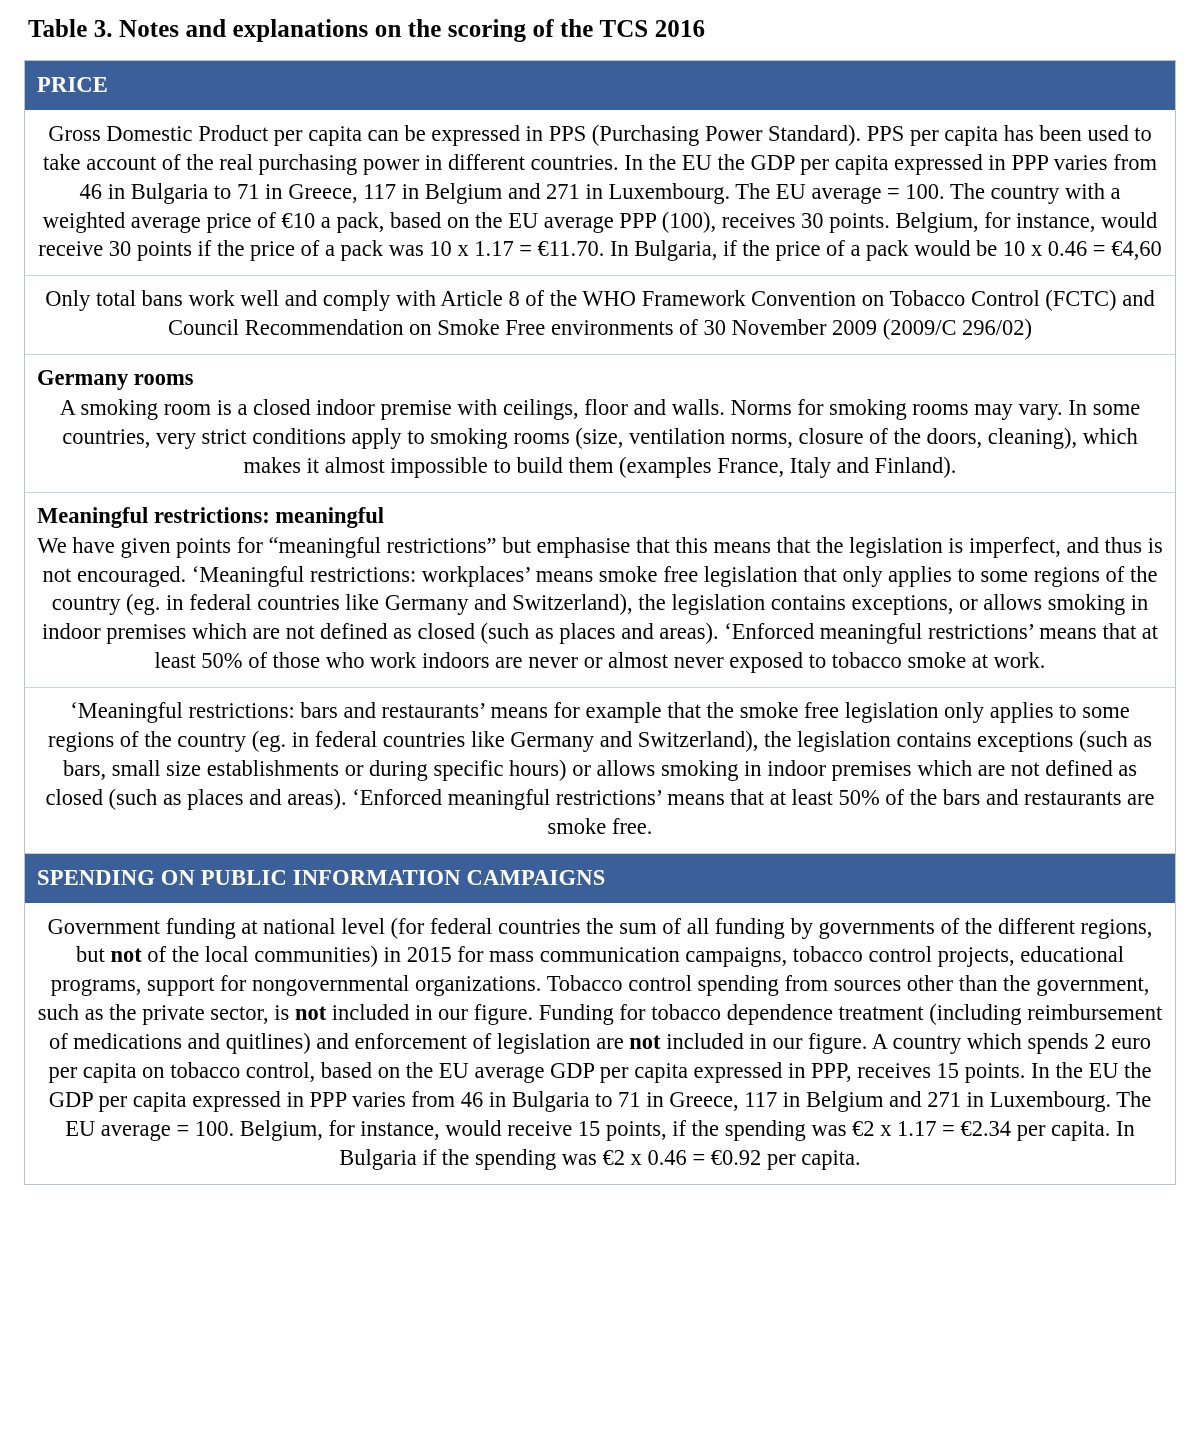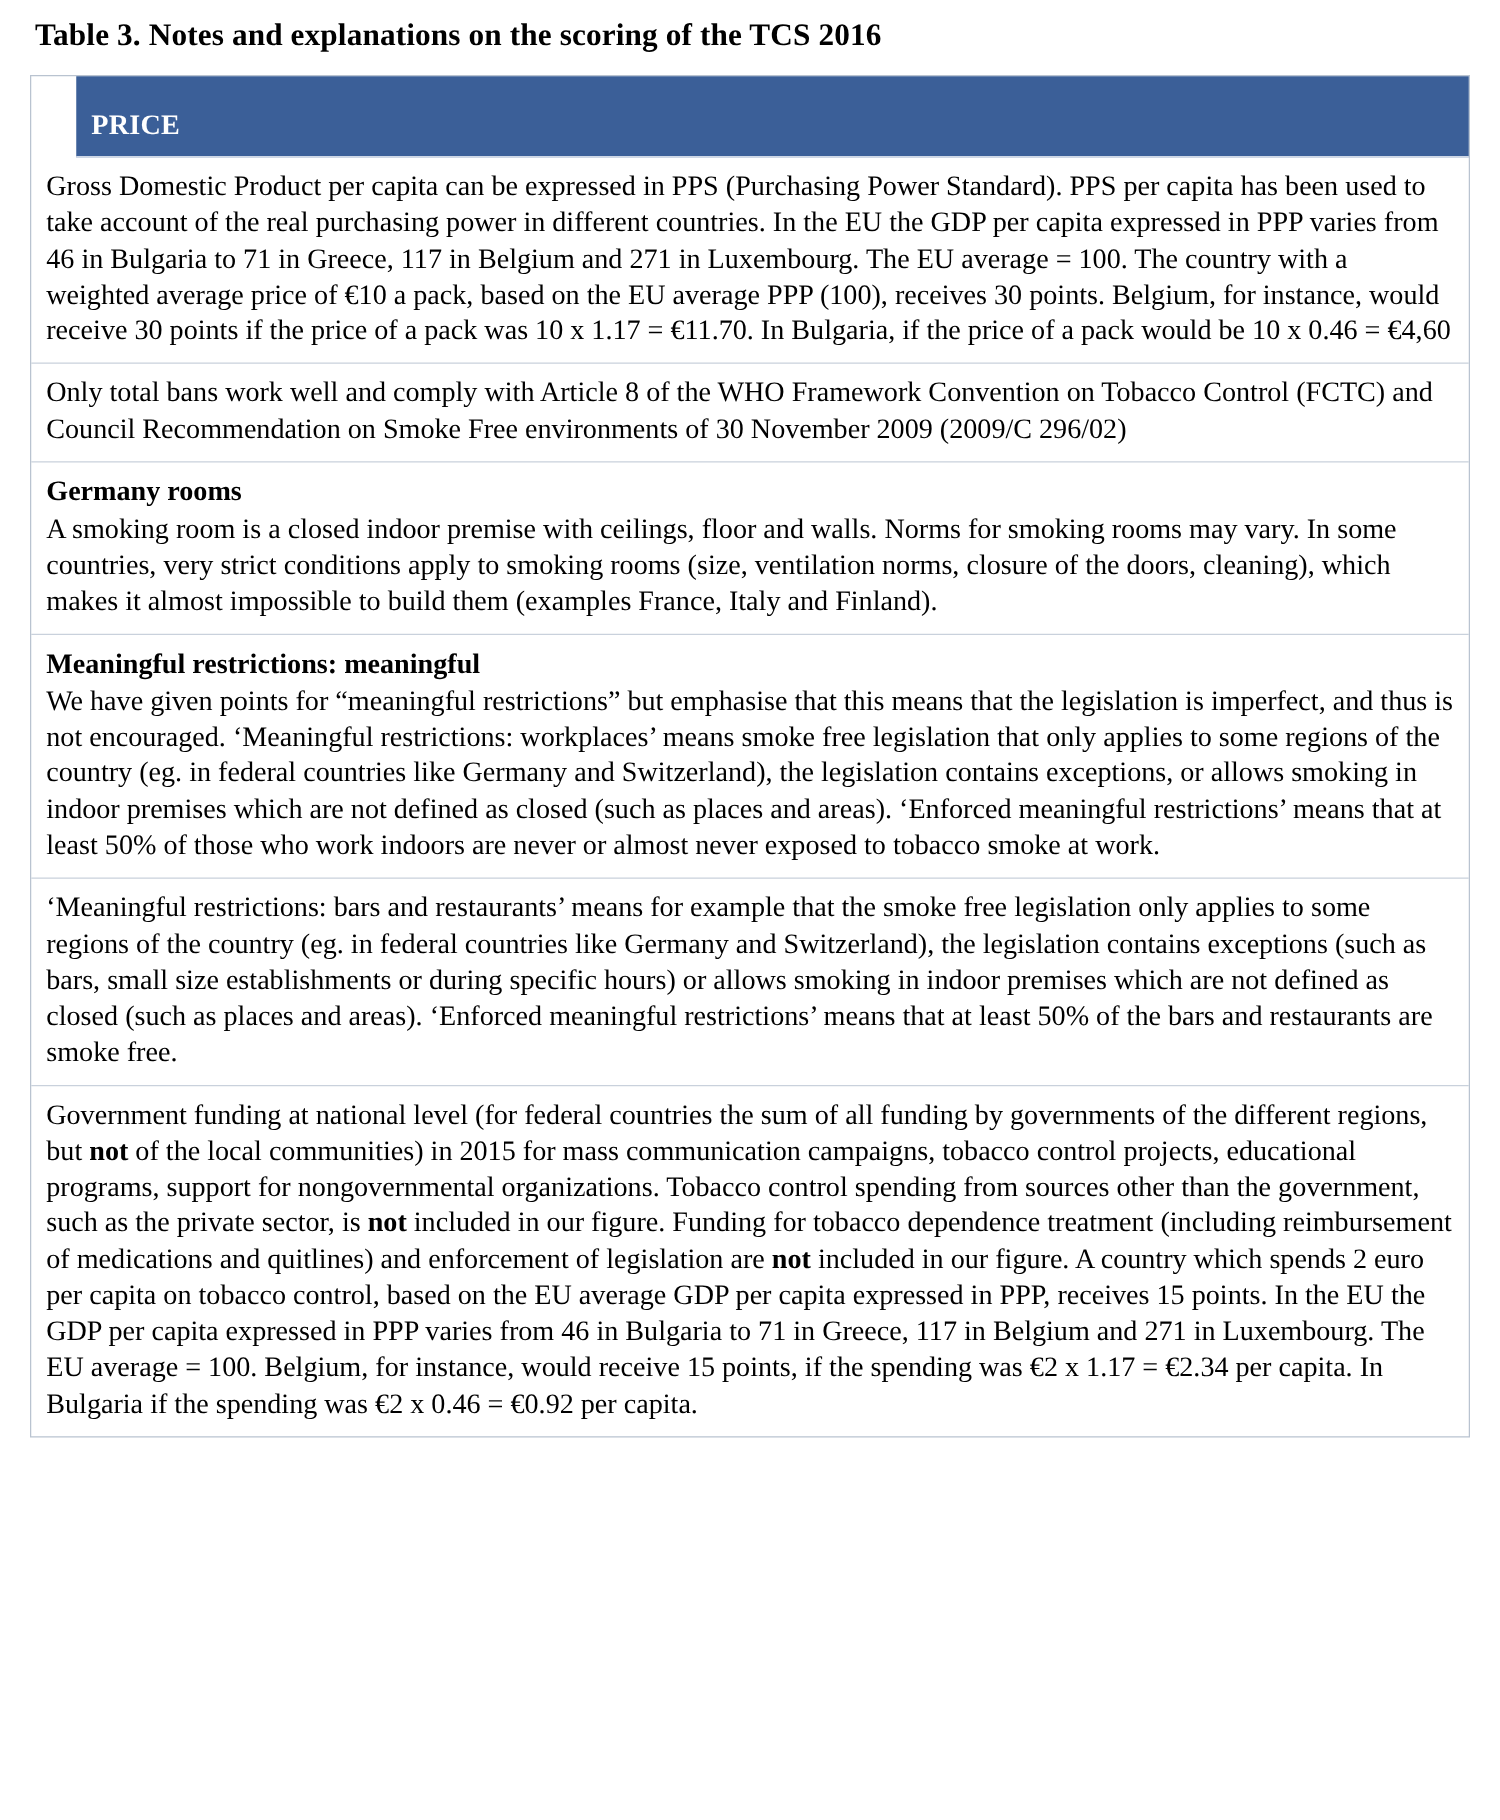--- a/index.html
+++ b/index.html
@@ -28,42 +28,41 @@
     border: 1px solid #b9c3d0;
     box-sizing: border-box;
     width: 1152px;
   }
   .section-head {
     background: #3b5f98;
     color: #ffffff;
     font-weight: bold;
     font-size: 22.5px;
     line-height: 1.28;
-    padding: 25px 12px 10px 12px;
+    padding: 10px 12px 10px 12px;
     border-bottom: 1px solid #ffffff;
     letter-spacing: 0.2px;
-    margin-left: 36px;
   }
   .row {
     padding: 9px 12px 11px 12px;
     border-bottom: 1px solid #c9d1dc;
     font-size: 22.5px;
     line-height: 1.285;
   }
   .row:last-child {
     border-bottom: none;
   }
   .row .sub {
     font-weight: bold;
     display: block;
     margin-bottom: 1px;
   }
   .row p {
     margin: 0;
-    text-align: left;
+    text-align: center;
   }
   b, strong {
     font-weight: bold;
   }
 </style>
 </head>
 <body>
 
 <div class="page">
 
@@ -84,18 +83,19 @@
       <p>A smoking room is a closed indoor premise with ceilings, floor and walls. Norms for smoking rooms may vary. In some countries, very strict conditions apply to smoking rooms (size, ventilation norms, closure of the doors, cleaning), which makes it almost impossible to build them (examples France, Italy and Finland).</p>
     </div>
     <div class="row">
       <span class="sub">Meaningful restrictions: meaningful</span>
       <p>We have given points for “meaningful restrictions” but emphasise that this means that the  legislation is imperfect, and thus is not encouraged. ‘Meaningful restrictions: workplaces’ means smoke free legislation that only applies to some regions of the country (eg. in federal countries like Germany and Switzerland), the legislation contains exceptions, or allows smoking in indoor premises which are not defined as closed (such as places and areas). ‘Enforced meaningful restrictions’ means that at least 50% of those who work indoors are never or almost never exposed to tobacco smoke at work.</p>
     </div>
     <div class="row">
       <p>‘Meaningful restrictions: bars and restaurants’ means for example that the smoke free legislation only applies to some regions of the country (eg. in federal countries like Germany and Switzerland), the legislation contains exceptions (such as bars, small size establishments or during specific hours) or allows smoking in indoor premises which are not defined as closed (such as places and areas). ‘Enforced meaningful restrictions’ means that at least 50% of the bars and restaurants are smoke free.</p>
     </div>
 
+    <div class="section-head">SPENDING ON PUBLIC INFORMATION CAMPAIGNS</div>
     <div class="row">
       <p id="spending-text">Government funding at national level (for federal countries the sum of all funding by governments of the different regions, but <b>not</b> of the local communities) in 2015 for mass communication campaigns, tobacco control projects, educational programs, support for nongovernmental organizations. Tobacco control spending from sources other than the government, such as the private sector, is <b>not</b> included in our figure. Funding for tobacco dependence treatment (including reimbursement of medications and quitlines) and enforcement of legislation are <b>not</b> included in our figure. A country which spends 2 euro per capita on tobacco control, based on the EU average GDP per capita expressed in PPP, receives 15 points. In the EU the GDP per capita expressed in PPP varies from 46 in Bulgaria to 71 in Greece, 117 in Belgium and 271 in Luxembourg. The EU average = 100. Belgium, for instance, would receive 15 points, if the spending was €2 x 1.17 = €2.34 per capita. In Bulgaria if the spending was €2 x 0.46 = €0.92 per capita.</p>
     </div>
 
   </div>
 </div>
 
 </body></html>

